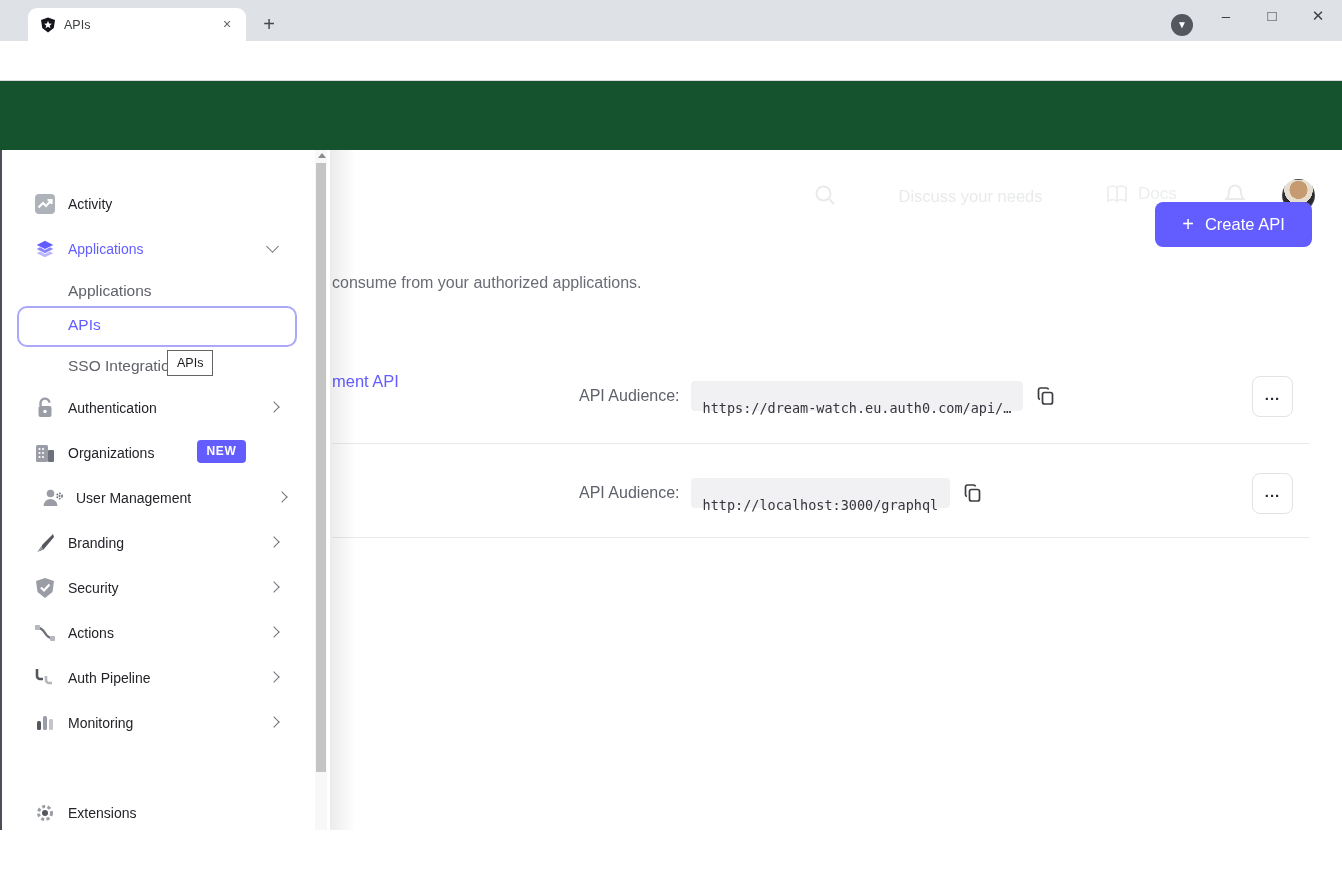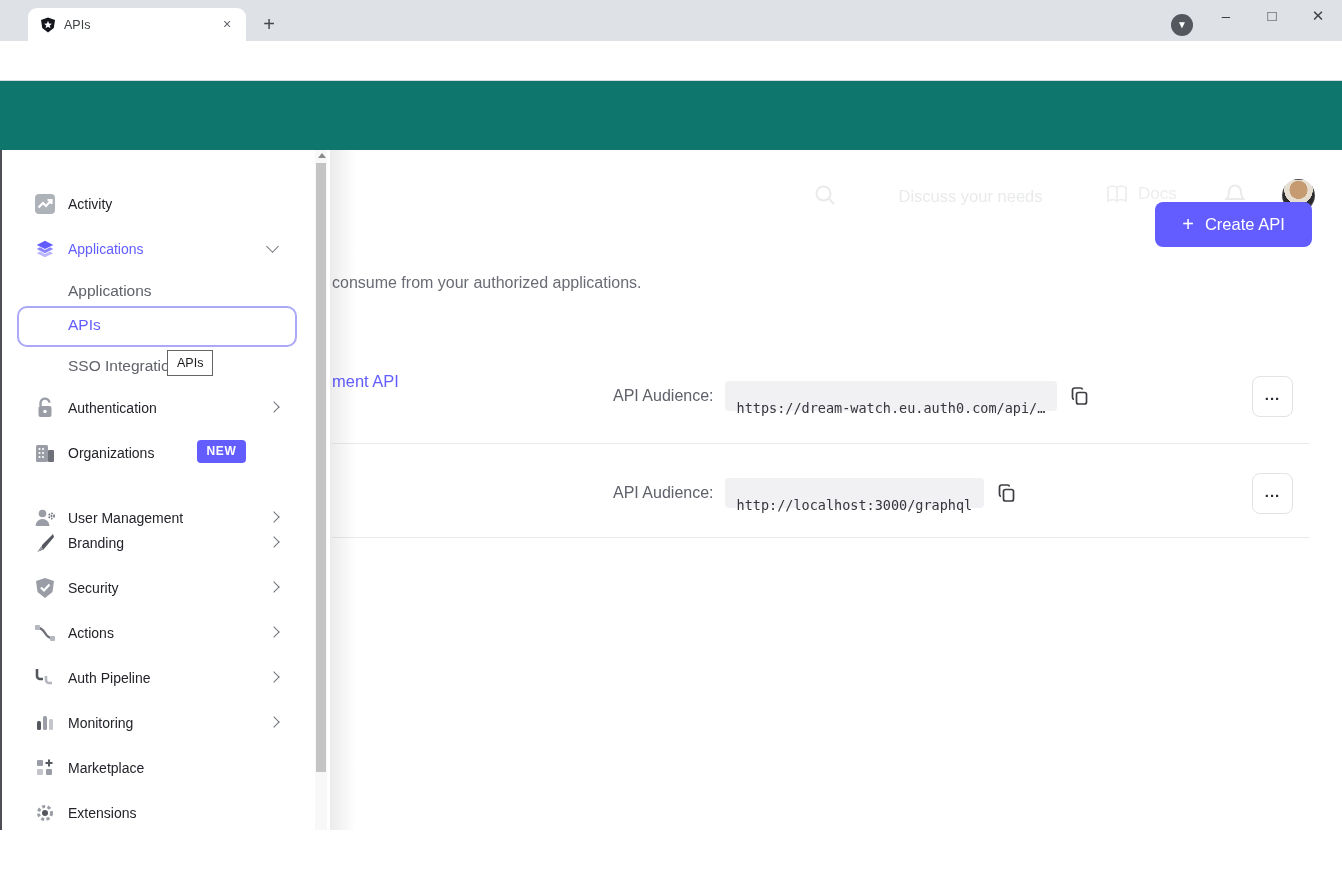--- a/index.html
+++ b/index.html
@@ -23,38 +23,38 @@
   #url-text { font-size:14px; color:#202124; margin-left:10px; flex:1; }
   .omni-ic { width:22px; height:22px; color:#5f6368; display:flex; align-items:center; justify-content:center; }
   .ext { top:49px; width:24px; height:24px; display:flex; align-items:center; justify-content:center; }
   .ext svg { display:block; }
   #ext-badge { left:925px; top:62px; min-width:13px; height:12px; background:#5f6368; color:#fff; font-size:9px; line-height:12px; text-align:center; border-radius:2px; padding:0 1px; }
   #profile-badge { left:1190px; top:48px; width:26px; height:26px; border-radius:50%; background:#eb4e27; color:#fff; font-weight:bold; font-size:14px; text-align:center; line-height:26px; }
   #update-btn { left:1224px; top:48px; width:95px; height:26px; border:1px solid #137333; border-radius:13px; background:#fff; color:#137333; font-size:13px; text-align:center; line-height:24px; }
   #chrome-menu { left:1323px; top:49px; width:12px; height:24px; color:#137333; font-size:13px; line-height:8px; text-align:center; font-weight:bold; letter-spacing:0; }
 
   
-  #topnav { left:0; top:81px; width:1342px; height:69px; background:#0f766e; }
+  #topnav { left:0; top:81px; width:1342px; height:69px; background:#14532d; }
   #a0-logo { left:27px; top:98px; width:33px; height:33px; }
   #nav-divider { left:88px; top:96px; width:1px; height:38px; background:rgba(255,255,255,.28); }
   #tenant { left:124px; top:103px; color:#f2f3f5; font-size:17px; font-weight:bold; }
   .chev-down-w { display:inline-block; width:9px; height:9px; border-right:2px solid #cfd1d6; border-bottom:2px solid #cfd1d6; transform:rotate(45deg); }
   #tenant-chev { left:252px; top:108px; }
   #nav-search { left:814px; top:103px; width:22px; height:22px; }
   #discuss-btn { left:868px; top:93px; width:205px; height:44px; border:1px solid rgba(255,255,255,.5); border-radius:6px; color:#e9eaec; font-size:16.5px; text-align:center; line-height:42px; }
   #docs-link { left:1105px; top:102px; display:flex; align-items:center; color:#eceef0; font-size:17px; }
   #nav-bell { left:1224px; top:102px; width:22px; height:24px; }
   #nav-avatar { left:1282px; top:98px; width:33px; height:33px; border-radius:50%; background:radial-gradient(circle at 50% 32%, #c79b71 0 34%, #e4ddd0 35% 54%, #2b2b2e 55%); border:1px solid rgba(255,255,255,.15); }
 
   
   #create-btn { left:1155px; top:202px; width:157px; height:45px; background:#635dff; border-radius:8px; color:#fff; display:flex; align-items:center; justify-content:center; font-size:16.5px; }
   #create-plus { font-size:20px; font-weight:300; margin-right:11px; }
   #subtitle { left:332px; top:274px; font-size:16px; color:#6a6c75; }
   .api-name { left:332px; color:#635dff; font-size:16.5px; font-weight:500; }
-  .aud-row { left:613px; display:flex; align-items:center;text-align:right; }
+  .aud-row { left:579px; display:flex; align-items:center;text-align:right; }
   .aud-label { font-size:16px; color:#5f616b; margin-right:11px; }
   .code-pill { background:#f1f1f4; border-radius:4px; height:30px; line-height:30px; padding:12px 12px; font-family:"DejaVu Sans Mono", monospace; font-size:13.5px; color:#35353d; white-space:nowrap; }
   .copy-ic { margin-left:11px; width:24px; height:24px; display:flex; align-items:center; justify-content:center; }
   .more-btn { left:1252px; width:41px; height:41px; background:#fff; border:1px solid #e2e2e7; border-radius:8px; color:#2b2b33; font-size:15px; font-weight:bold; text-align:center; line-height:36px; letter-spacing:1px; }
   .h-div { left:332px; width:978px; height:1px; background:#e9e9ee; }
   #content-shadow { left:330px; top:150px; width:26px; height:714px; background:linear-gradient(to right, rgba(0,0,0,.08), rgba(0,0,0,0)); }
 
   
   #sidebar { left:0; top:150px; width:330px; height:735px; background:#fff; }
   #frame-left { left:0; top:150px; width:2px; height:735px; background:#4d4e56; }
@@ -312,21 +312,21 @@
             <circle cx="9" cy="11" r="1.1"></circle>
             <circle cx="5.5" cy="15" r="1.1"></circle>
             <circle cx="9" cy="15" r="1.1"></circle>
           </g>
         </svg>
       </span>
     <span class="nav-label">Organizations</span>
   </div>
   <div id="new-badge" class="abs">NEW</div>
 
-  <div class="nav-item abs" style="top:503px;">
+  <div class="nav-item abs" style="top:483px;margin-left:8px;">
     <span class="nav-ic">
         <svg width="22" height="22" viewBox="0 0 22 22">
           <circle cx="8.5" cy="6.5" r="3.8" fill="#9a9da5"></circle>
           <path d="M1.5 19 a7 7 0 0 1 14 0 Z" fill="#9a9da5"></path>
           <circle cx="17.5" cy="9" r="2.6" fill="none" stroke="#6e717a" stroke-width="1.6" stroke-dasharray="1.6 1.3"></circle>
           <circle cx="17.5" cy="9" r="1" fill="#6e717a"></circle>
         </svg>
       </span>
     <span class="nav-label">User Management</span>
     <span class="chev-right"></span>
@@ -382,31 +382,20 @@
         <svg width="20" height="20" viewBox="0 0 20 20">
           <rect x="2" y="8" width="4" height="9" rx="1.5" fill="#55575f"></rect>
           <rect x="8" y="3" width="4" height="14" rx="1.5" fill="#9a9da5"></rect>
           <rect x="14" y="6" width="4" height="11" rx="1.5" fill="#c3c5ca"></rect>
         </svg>
       </span>
     <span class="nav-label">Monitoring</span>
     <span class="chev-right"></span>
   </div>
 
-  <div class="nav-item abs" style="top:753px;">
-    <span class="nav-ic">
-        <svg width="20" height="20" viewBox="0 0 20 20">
-          <rect x="2" y="2" width="6" height="6" rx="1" fill="#9a9da5"></rect>
-          <rect x="2" y="11" width="6" height="6" rx="1" fill="#c3c5ca"></rect>
-          <rect x="11" y="11" width="6" height="6" rx="1" fill="#9a9da5"></rect>
-          <path d="M14 1.5 v7 M10.5 5 h7" stroke="#55575f" stroke-width="2"></path>
-        </svg>
-      </span>
-    <span class="nav-label">Marketplace</span>
-  </div>
 
   <div class="nav-item abs" style="top:798px;">
     <span class="nav-ic">
         <svg width="20" height="20" viewBox="0 0 20 20">
           <circle cx="10" cy="10" r="6.5" fill="none" stroke="#9a9da5" stroke-width="3" stroke-dasharray="3 2.4"></circle>
           <circle cx="10" cy="10" r="3" fill="#55575f"></circle>
         </svg>
       </span>
     <span class="nav-label">Extensions</span>
   </div>

